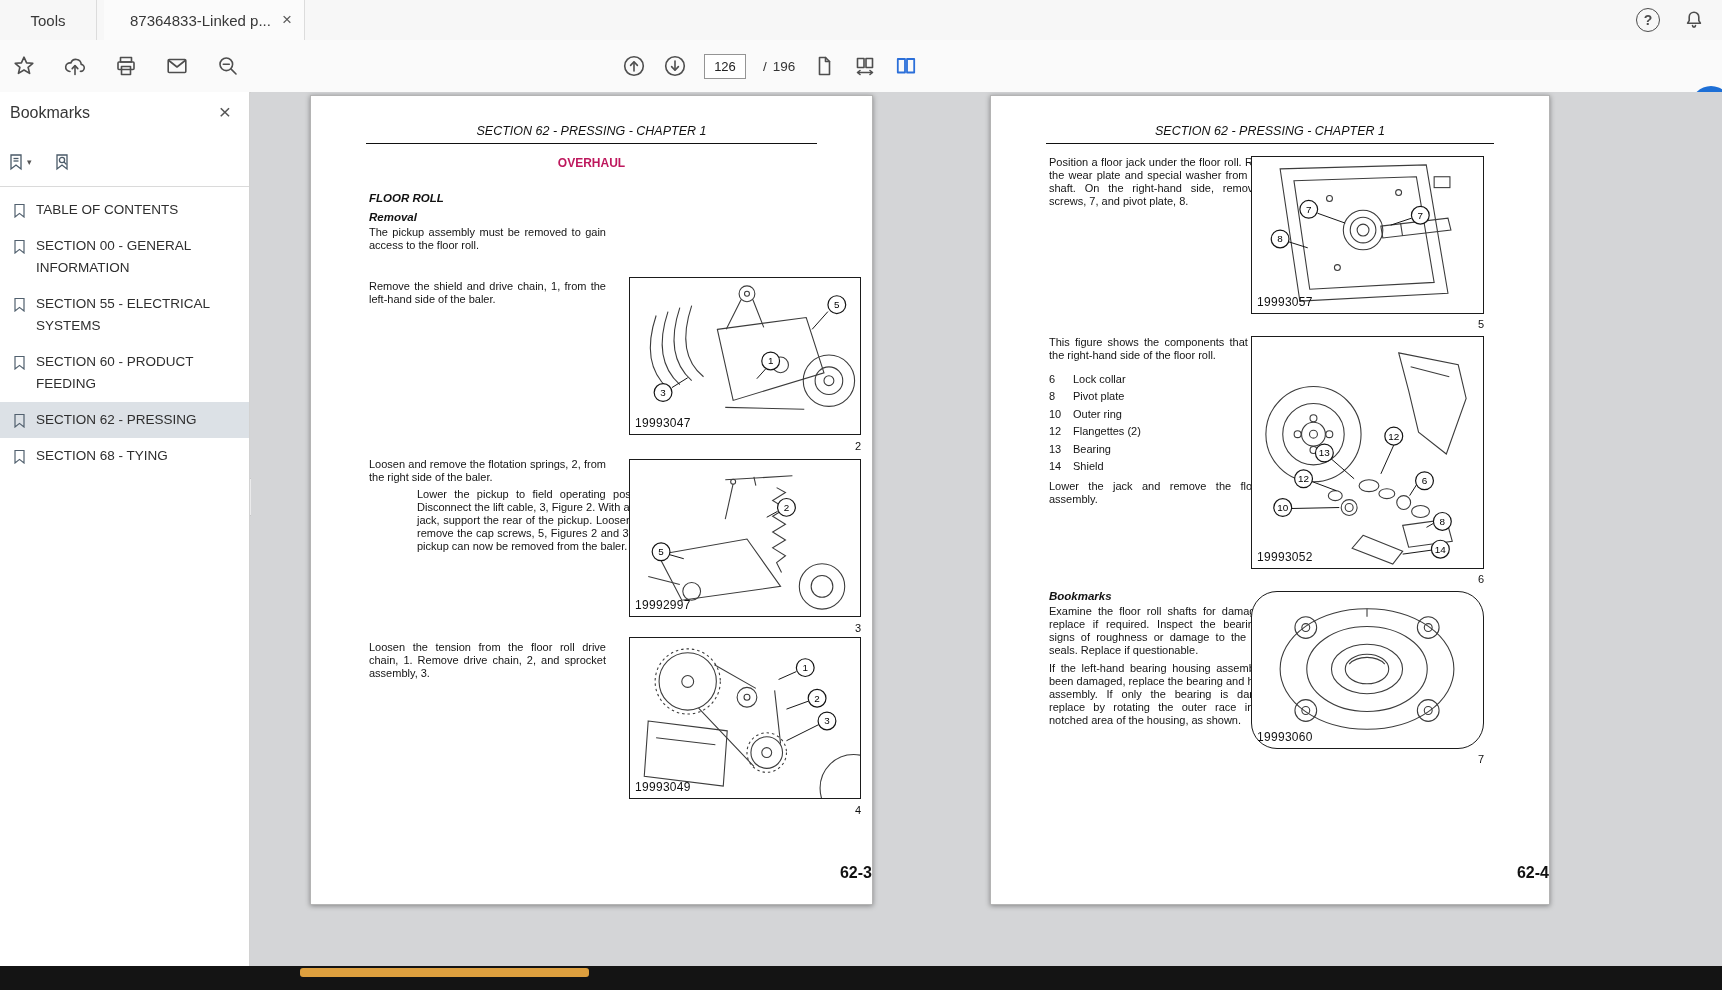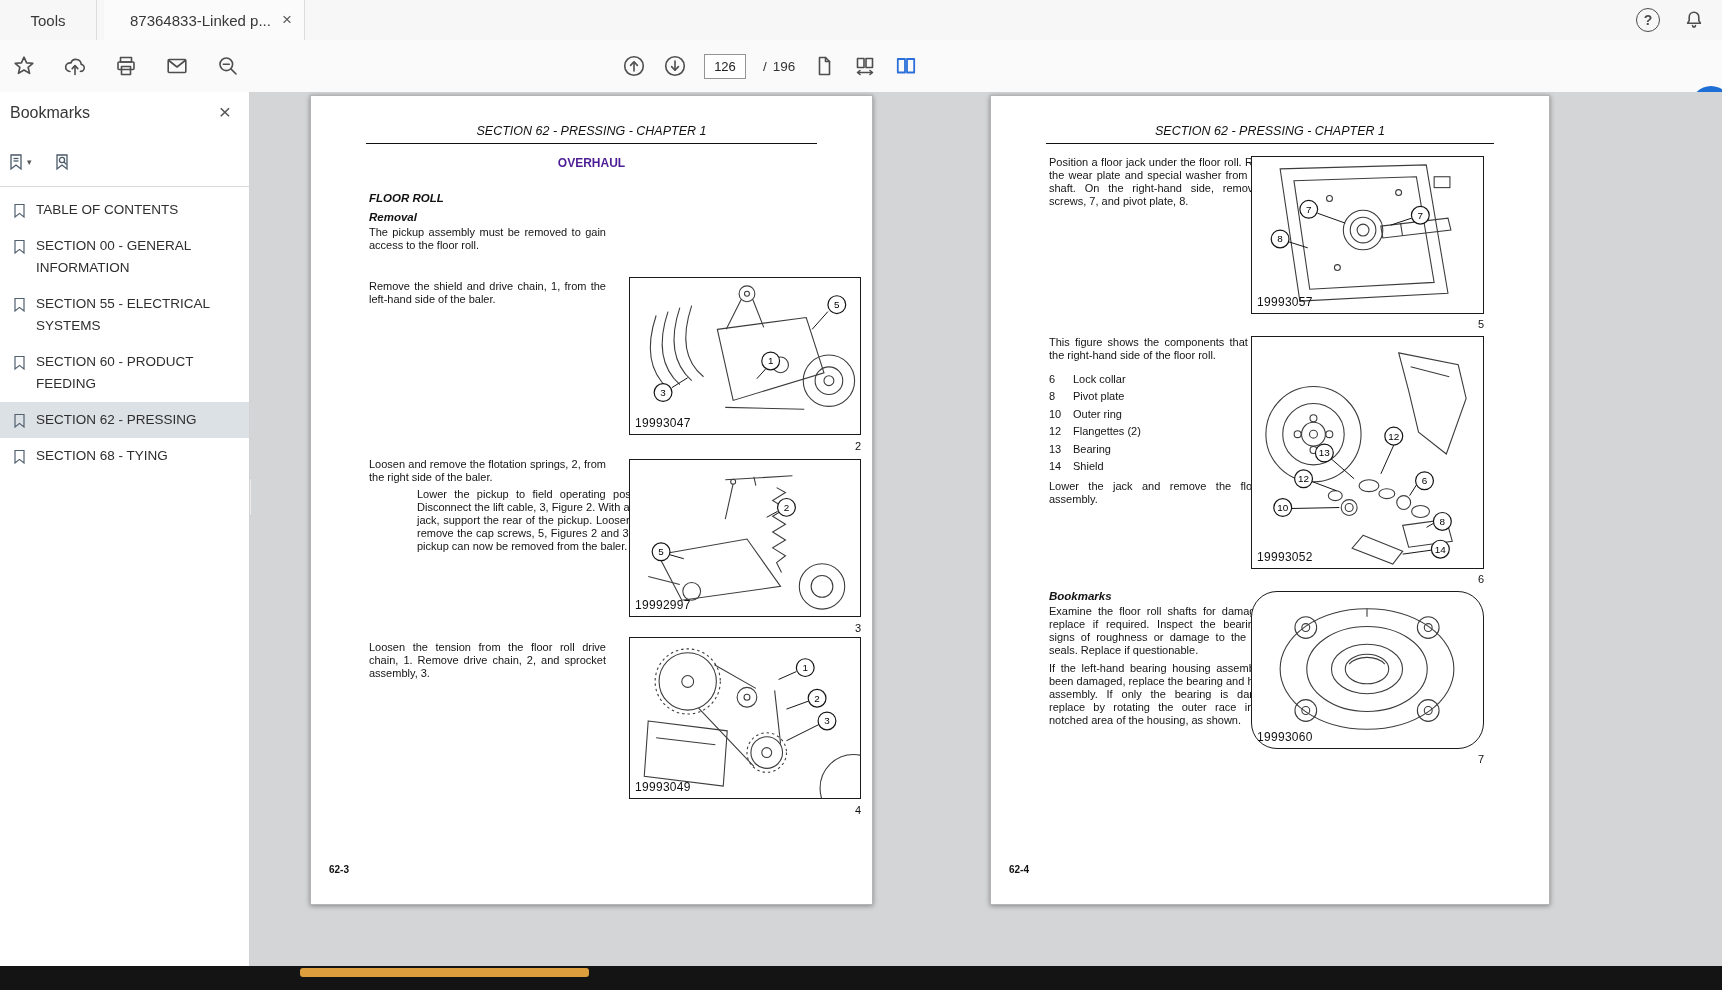--- a/index.html
+++ b/index.html
@@ -51,35 +51,35 @@
                    border-radius:0 4px 4px 0;display:flex;align-items:center;justify-content:center;font-size:9px;color:#6e6e6e;}
 
   
   .canvas{position:absolute;left:251px;top:92px;right:0;bottom:24px;background:#d4d5d7;overflow:hidden;}
   .page{position:absolute;background:#fff;border:1px solid #b4b4b4;box-shadow:0 1px 5px rgba(0,0,0,.38);box-sizing:border-box;}
   .page-left{left:59px;top:3px;width:563px;height:810px;}
   .page-right{left:739px;top:3px;width:560px;height:810px;}
   .page *{box-sizing:border-box;}
   .pg-header{position:absolute;left:55px;right:55px;top:28px;text-align:center;font-style:italic;font-size:12.5px;color:#111;}
   .pg-rule{position:absolute;left:55px;right:55px;top:47px;border-top:1.6px solid #111;}
-  .pg-center-bold{position:absolute;left:55px;right:55px;text-align:center;font-weight:bold;font-size:12px;color:#4c1d95;}
+  .pg-center-bold{position:absolute;left:55px;right:55px;text-align:center;font-weight:bold;font-size:12px;color:#be185d;}
   .pg-h1{position:absolute;left:58px;font-weight:bold;font-size:11.5px;color:#111;font-style:italic;}
   .body-text{position:absolute;left:58px;width:237px;font-size:11px;line-height:13px;text-align:justify;color:#141414;}
   .figure{position:absolute;border:1px solid #1b1b1b;background:#fff;}
   .figure svg{position:absolute;left:0;top:0;width:100%;height:100%;}
   .art{stroke:#3c3c3c;fill:none;stroke-width:1.1;}
   .co line{stroke:#141414;stroke-width:1;}
   .co circle{fill:#fff;stroke:#141414;stroke-width:1.2;}
   .co text{font-family:"Liberation Sans",sans-serif;font-size:10px;fill:#000;text-anchor:middle;}
   .fig-id{position:absolute;left:5px;bottom:4px;font-size:12px;color:#111;letter-spacing:.3px;}
   .fig-num{position:absolute;font-size:11px;color:#111;text-align:right;}
   .parts{position:absolute;left:58px;width:237px;font-size:11px;color:#141414;}
   .part-row{display:flex;height:17.5px;align-items:center;}
   .part-num{width:24px;}
-  .pg-footer{position:absolute;left:0;right:0;text-align:left;font-size:10px;font-weight:bold;color:#111;padding-left:18px;}
+  .pg-footer{position:absolute;left:0;right:0;text-align:right;font-size:16px;font-weight:bold;color:#111;padding-left:18px;}
 
   
   .bottombar{position:absolute;left:0;bottom:0;width:100%;height:24px;background:#141414;}
   .progress{position:absolute;left:300px;top:2px;width:289px;height:9px;background:#dd9f3e;border-radius:3px;}
 </style>
 </head>
 <body>
 
 <div class="app">
 

